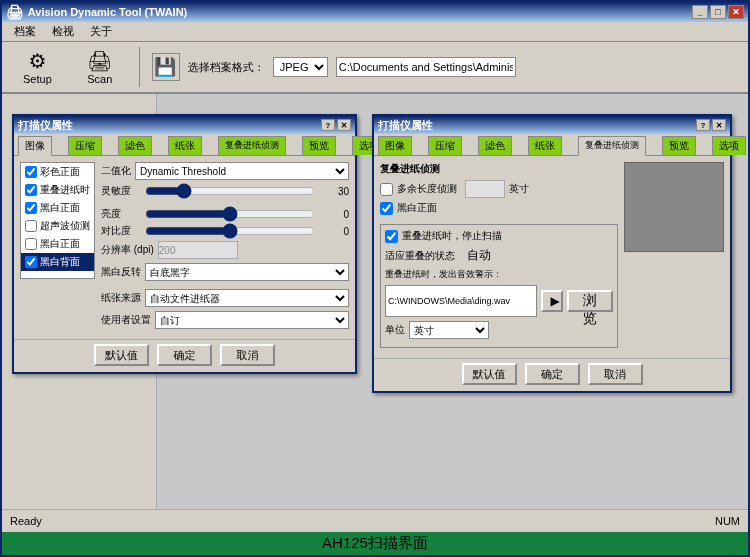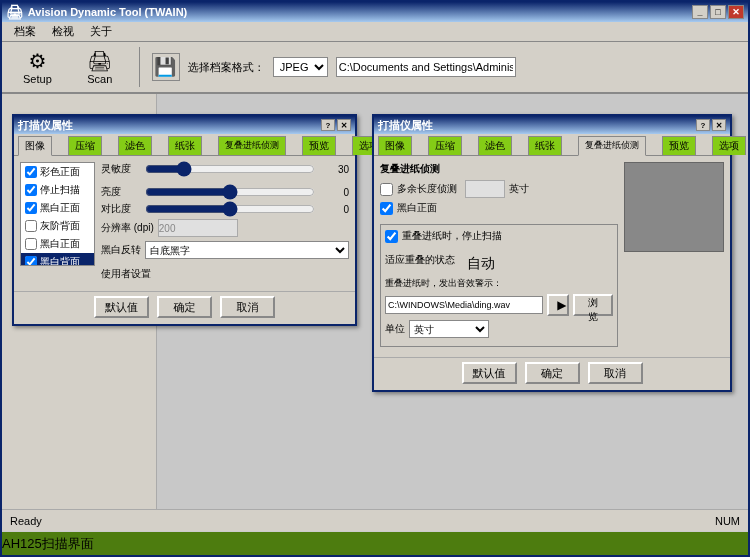--- a/index.html
+++ b/index.html
@@ -151,25 +151,25 @@
       display: flex;
       align-items: center;
       justify-content: space-between;
       padding: 0 8px;
       font-size: 11px;
     }
 
     
     .caption {
       height: 24px;
-      background: #4d7c0f;
-      display: flex;
-      align-items: center;
-      justify-content: flex-start;
-      font-size: 13px;
+      background: #15803d;
+      display: flex;
+      align-items: center;
+      justify-content: center;
+      font-size: 15px;
       font-weight: normal;
       border-top: 1px solid #ccc;
     }
 
     
     .dialog {
       position: absolute;
       background: #d4d0c8;
       border: 2px solid #0a246a;
       box-shadow: 2px 2px 4px rgba(0,0,0,0.4);
@@ -253,21 +253,21 @@
       background: #e0e0e0;
       width: 50px;
       color: #888;
     }
 
     
     .page-list {
       width: 75px;
       border: 1px solid #888;
       background: white;
-      height: 104px;
+      height: 117px;
       font-size: 10px;
       overflow-y: auto;
     }
     .page-list-item {
       padding: 2px 4px;
       cursor: pointer;
       display: flex;
       align-items: center;
       gap: 3px;
     }
@@ -437,42 +437,49 @@
       <div style="display:flex; padding:6px; gap:6px;">
 
         <div>
           <div class="page-list">
             <div class="page-list-item">
               <input type="checkbox" class="checkbox-small" checked="" style="">
               <span>彩色正面</span>
             </div>
             <div class="page-list-item">
               <input type="checkbox" class="checkbox-small" checked="" style="">
-              <span>停止扫描</span>
+              <span>重叠进纸时</span>
             </div>
             <div class="page-list-item">
               <input type="checkbox" class="checkbox-small" checked="" style="">
               <span>黑白正面</span>
             </div>
             <div class="page-list-item">
               <input type="checkbox" class="checkbox-small" style="">
-              <span>灰阶背面</span>
+              <span>超声波侦测</span>
             </div>
             <div class="page-list-item">
               <input type="checkbox" class="checkbox-small" style="">
               <span>黑白正面</span>
             </div>
             <div class="page-list-item selected">
               <input type="checkbox" class="checkbox-small" checked="" style="">
               <span>黑白背面</span>
             </div>
           </div>
         </div>
 
         <div style="flex:1;">
+          <div class="form-row">
+            <span class="form-label">二值化</span>
+            <select class="form-select">
+              <option>Dynamic Threshold</option>
+              <option>Fixed Processing</option>
+            </select>
+          </div>
 
           <div class="slider-row">
             <span class="slider-label">灵敏度</span>
             <input type="range" class="slider" min="0" max="100" value="20" style="">
             <span class="slider-value">30</span>
           </div>
 
           <div style="height:6px;"></div>
 
           <div class="slider-row">
@@ -495,23 +502,35 @@
           <div class="form-row">
             <span class="form-label">黑白反转</span>
             <select class="form-select">
               <option>白底黑字</option>
               <option>黑底白字</option>
             </select>
           </div>
 
           <div style="height:4px;"></div>
 
+          <div class="form-row">
+            <span class="form-label">纸张来源</span>
+            <select class="form-select">
+              <option>自动文件进纸器</option>
+              <option>平板</option>
+            </select>
+          </div>
 
           <div class="form-row">
             <span class="form-label">使用者设置</span>
+            <select class="form-select">
+              <option>自订</option>
+              <option>A4</option>
+              <option>Letter</option>
+            </select>
           </div>
         </div>
       </div>
 
       <div class="dialog-footer">
         <button class="dialog-btn">默认值</button>
         <button class="dialog-btn">确定</button>
         <button class="dialog-btn">取消</button>
       </div>
     </div>
@@ -559,30 +578,30 @@
           <div style="height:6px;"></div>
 
           <div class="inner-group">
             <div class="check-row">
               <input type="checkbox" checked="" style="">
               <span>重叠进纸时，停止扫描</span>
             </div>
 
             <div class="form-row" style="margin-top:4px;">
               <span class="form-label">适应重叠的状态</span>
-              <span style="font-size:14px; margin-left:8px;margin-top:8px;">自动</span>
+              <span style="font-size:12px; margin-left:8px;">自动</span>
             </div>
 
             <div class="form-row" style="flex-wrap:wrap;">
               <span class="form-label" style="font-size:9px;">重叠进纸时，发出音效警示：</span>
             </div>
             <div style="display:flex; align-items:center; gap:4px; margin-top:2px;">
-              <input type="text" value="C:\WINDOWS\Media\ding.wav" style="height: 18px; font-size: 9px; border: 1px solid rgb(136, 136, 136); background: white; width: 160px; padding: 0px 2px;">
+              <input type="text" value="C:\WINDOWS\Media\ding.wav" style="height: 32px; font-size: 9px; border: 1px solid rgb(136, 136, 136); background: white; width: 160px; padding: 0px 2px;">
               <button class="dialog-btn" style="min-width:22px; width:22px; font-size:12px;">▶</button>
-              <button class="dialog-btn" style="min-width:35px; font-size:10px;">浏览</button>
+              <button class="dialog-btn" style="min-width:35px; font-size:14px;">浏览</button>
             </div>
 
             <div class="form-row" style="margin-top:4px;">
               <span class="form-label">单位</span>
               <select class="form-select" style="width:80px; flex:unset;">
                 <option>英寸</option>
                 <option>毫米</option>
                 <option>像素</option>
               </select>
             </div>

